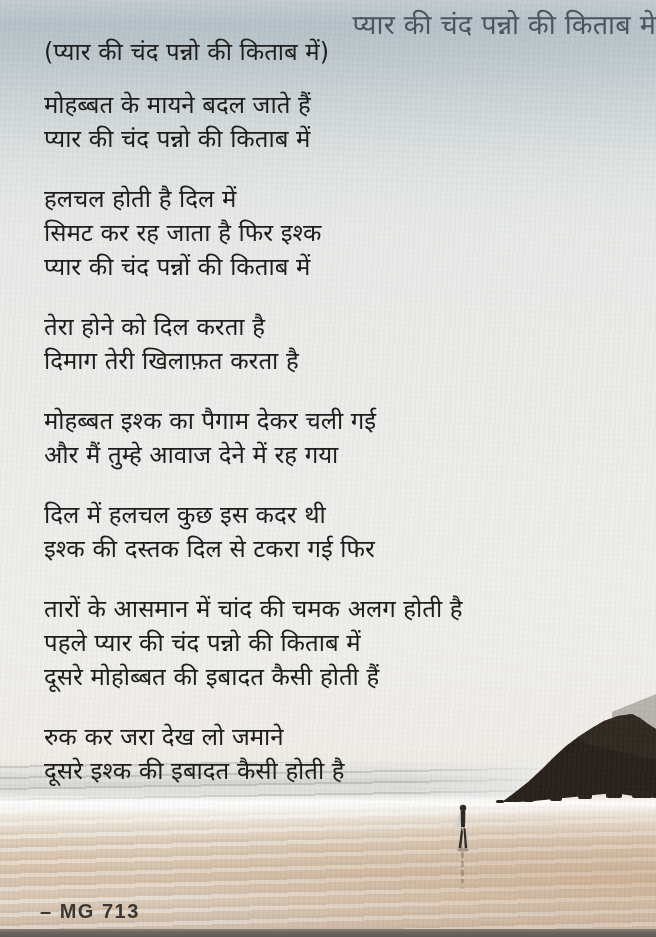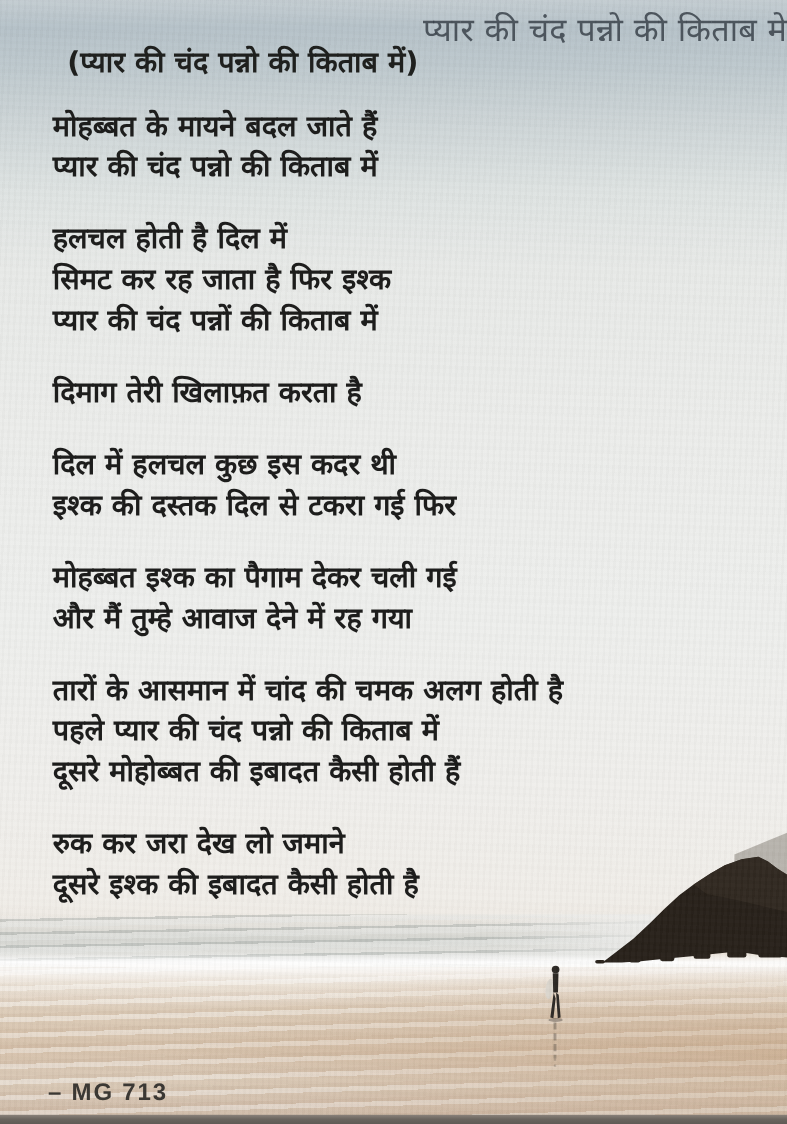--- a/index.html
+++ b/index.html
@@ -58,27 +58,27 @@
 
   .title{
     position:absolute;top:5px;right:0px;width:640px;
     text-align:right;
     font-size:27px;font-weight:400;
     color:rgba(58,66,74,0.85);
     letter-spacing:0.2px;
     white-space:nowrap;
   }
   .subtitle{
-    position:absolute;left:56px;top:34px;
-    font-size:24px;font-weight:700;color:#1f201e;
+    position:absolute;left:44px;top:34px;
+    font-size:24px;font-weight:400;color:#1f201e;
   }
   .poem{position:absolute;left:44px;top:88px;width:585px;}
   .stanza{margin:0 0 26px 0;}
   .line{
-    font-size:24px;font-weight:700;color:#1d1d1c;
+    font-size:24px;font-weight:400;color:#1d1d1c;
     line-height:34px;white-space:nowrap;
   }
   .signature{
     position:absolute;left:40px;top:900px;
     font-family:Liberation Sans, sans-serif;
     font-size:20px;font-weight:600;color:#3b3834;
     letter-spacing:1.5px;
   }
 </style>
 </head>
@@ -131,29 +131,30 @@
     <div class="stanza">
       <div class="line">मोहब्बत के मायने बदल जाते हैं</div>
       <div class="line">प्यार की चंद पन्नो की किताब में</div>
     </div>
     <div class="stanza">
       <div class="line">हलचल होती है दिल में</div>
       <div class="line">सिमट कर रह जाता है फिर इश्क</div>
       <div class="line">प्यार की चंद पन्नों की किताब में</div>
     </div>
     <div class="stanza">
+      <div class="line">तेरा होने को दिल करता है</div>
       <div class="line">दिमाग तेरी खिलाफ़त करता है</div>
+    </div>
+    <div class="stanza">
+      <div class="line">मोहब्बत इश्क का पैगाम देकर चली गई</div>
+      <div class="line">और मैं तुम्हे आवाज देने में रह गया</div>
     </div>
     <div class="stanza">
       <div class="line">दिल में हलचल कुछ इस कदर थी</div>
       <div class="line">इश्क की दस्तक दिल से टकरा गई फिर</div>
-    </div>
-    <div class="stanza">
-      <div class="line">मोहब्बत इश्क का पैगाम देकर चली गई</div>
-      <div class="line">और मैं तुम्हे आवाज देने में रह गया</div>
     </div>
     <div class="stanza">
     </div>
     <div class="stanza">
       <div class="line">तारों के आसमान में चांद की चमक अलग होती है</div>
       <div class="line">पहले प्यार की चंद पन्नो की किताब में</div>
       <div class="line">दूसरे मोहोब्बत की इबादत कैसी होती हैं</div>
     </div>
     <div class="stanza">
       <div class="line">रुक कर जरा देख लो जमाने</div>

